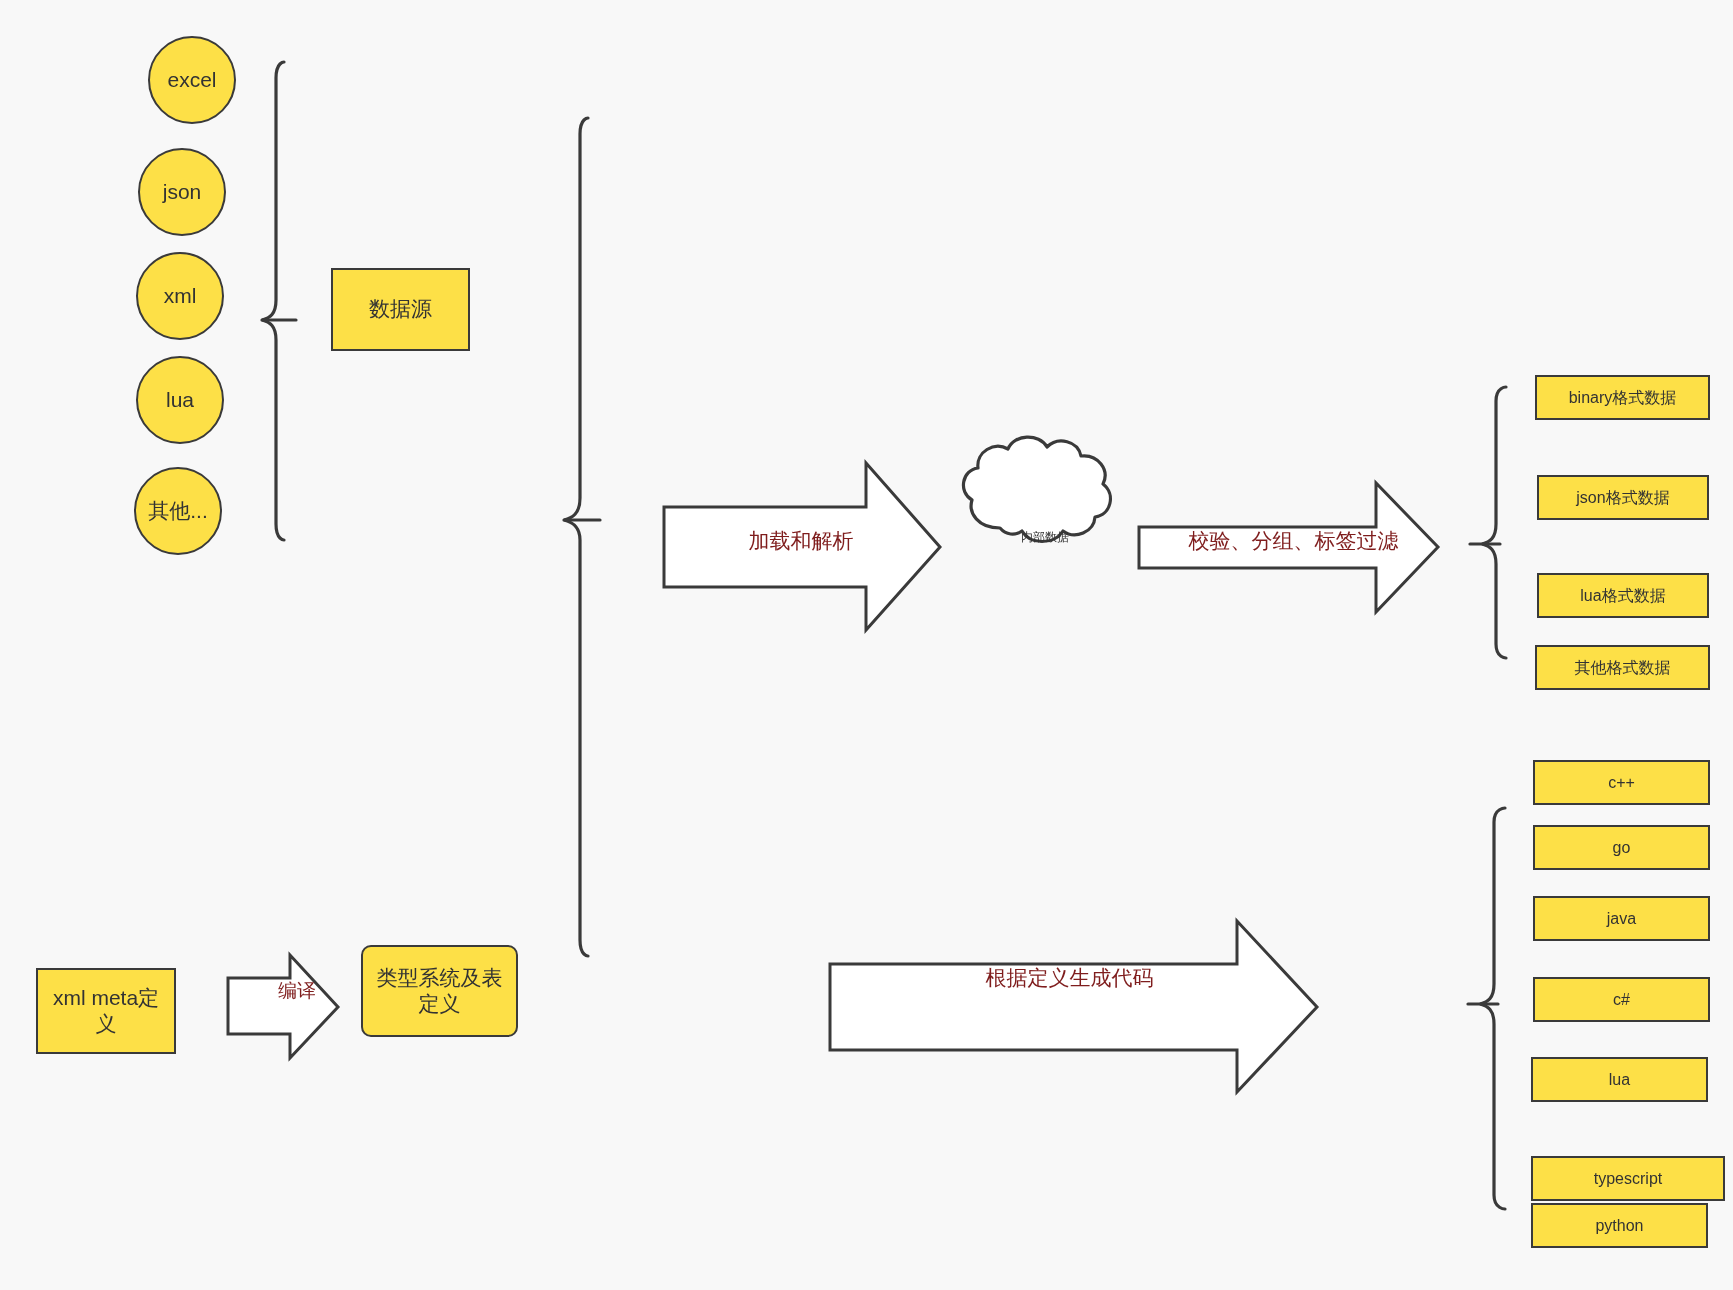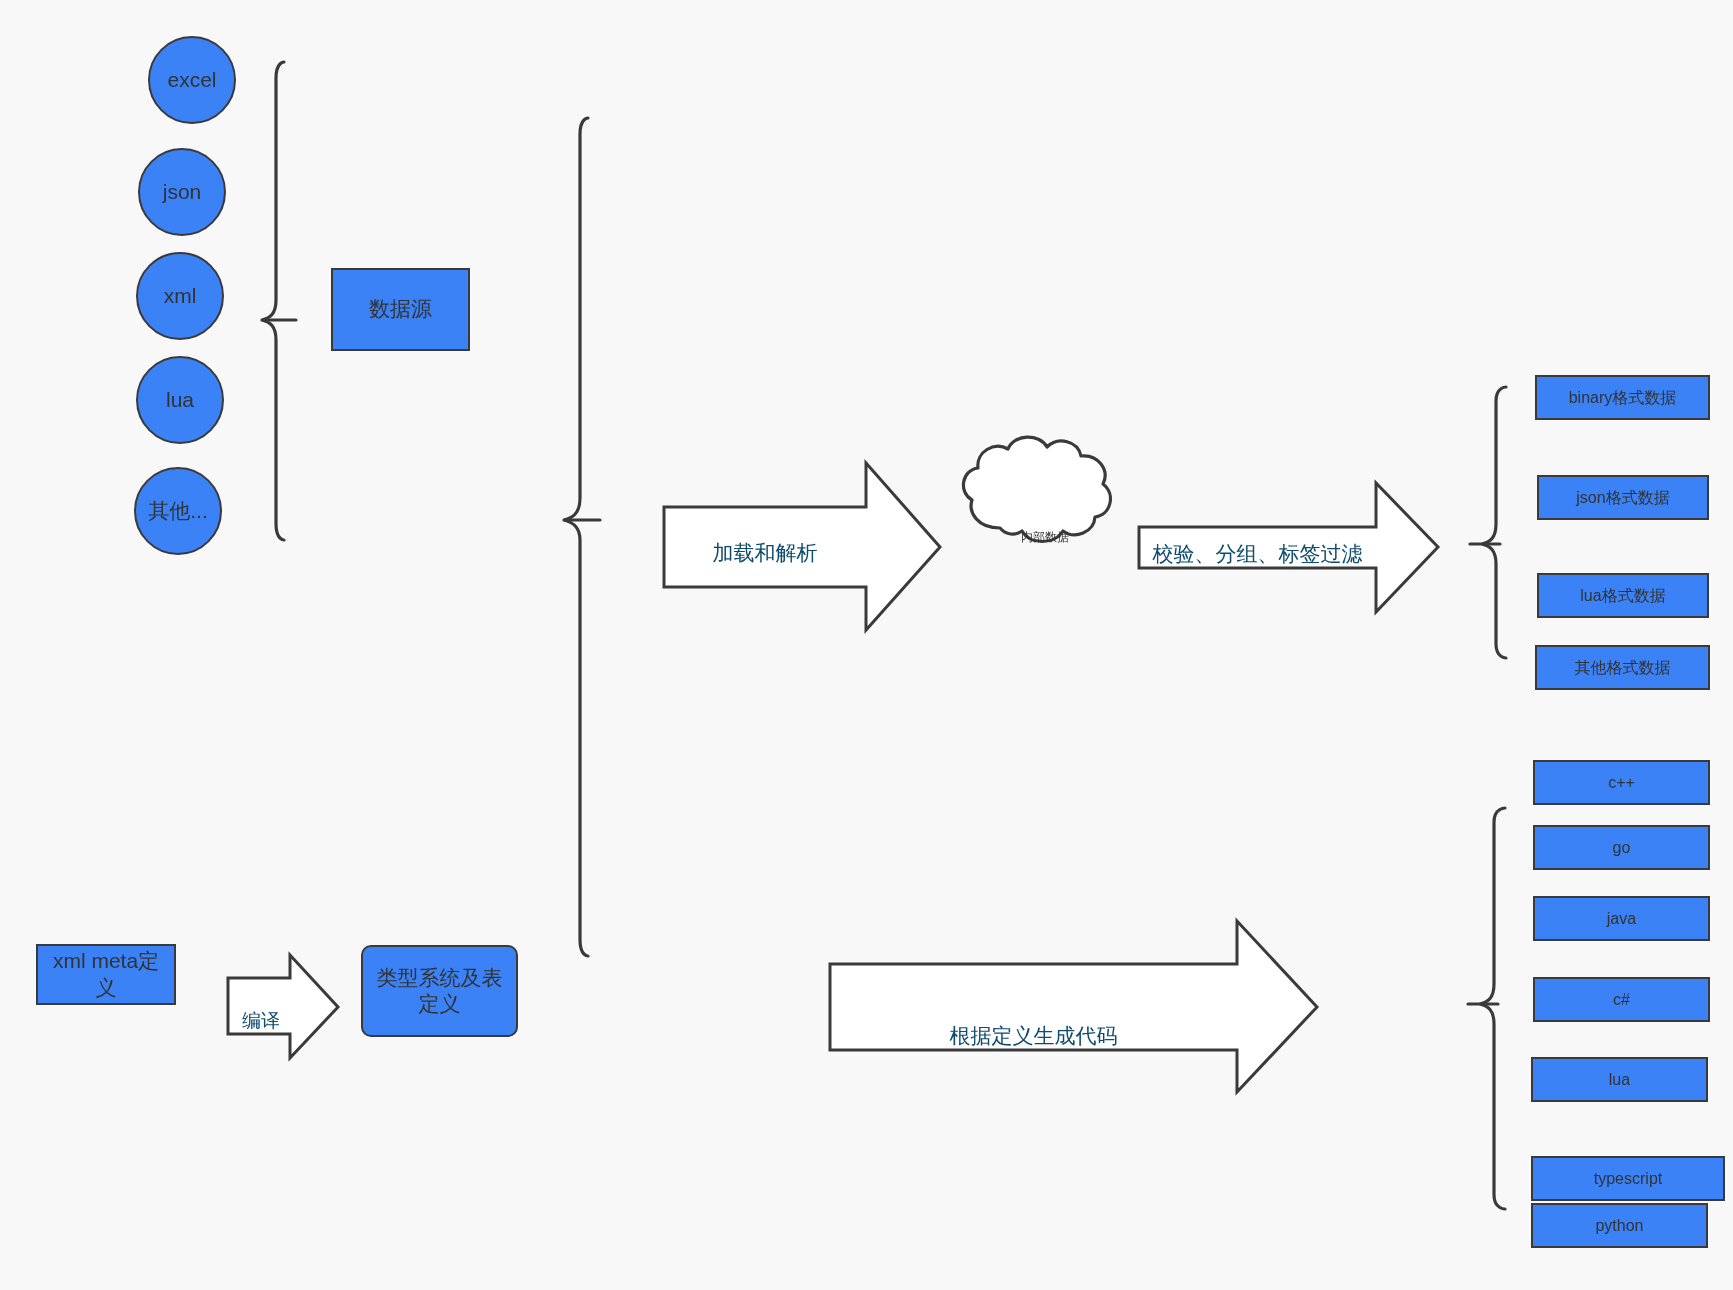--- a/index.html
+++ b/index.html
@@ -18,21 +18,21 @@
     overflow: hidden;
   }
   .node {
     position: absolute;
     box-sizing: border-box;
     display: flex;
     align-items: center;
     justify-content: center;
     text-align: center;
     color: #333333;
-    background: #3b82f6;
+    background: #fde047;
     border: 2.5px solid #3a3a3a;
     line-height: 1.25;
   }
   .ellipse {
     border-radius: 50%;
     font-size: 21px;
   }
   .rect {
     font-size: 21px;
   }
@@ -48,26 +48,27 @@
     position: absolute;
     left: 0;
     top: 0;
     width: 1733px;
     height: 1290px;
     pointer-events: none;
   }
   .arrow-label {
     position: absolute;
     display: flex;
-    align-items: flex-end;
+    align-items: flex-start;
     justify-content: center;
     font-size: 21px;
-    color: #0c4a6e;
+    color: #7f1d1d;
     text-align: center;
     pointer-events: none;
+    padding-left: 36px;
   }
   .cloud-label {
     position: absolute;
     display: flex;
     align-items: center;
     justify-content: center;
     font-size: 12px;
     color: #333333;
     text-align: center;
     pointer-events: none;
@@ -181,21 +182,21 @@
   <div class="node outbox" style="left:1531px; top:1057px; width:177px; height:45px;">
     <span>lua</span>
   </div>
   <div class="node outbox" style="left:1531px; top:1132px; width:194px; height:45px;margin-top:24px;">
     <span>typescript</span>
   </div>
   <div class="node outbox" style="left:1531px; top:1203px; width:177px; height:45px;">
     <span>python</span>
   </div>
 
-  <div class="node rect" style="left:36px; top:944px; width:140px; height:61px; padding:10px 8px;">
+  <div class="node rect" style="left:36px; top:968px; width:140px; height:86px; padding:10px 8px;">
     <span>xml meta定义</span>
   </div>
 
   <div class="node rect-round" style="left:361px; top:945px; width:157px; height:92px; padding:8px 10px;">
     <span>类型系统及表定义</span>
   </div>
 
 </div>
 
 </body></html>

